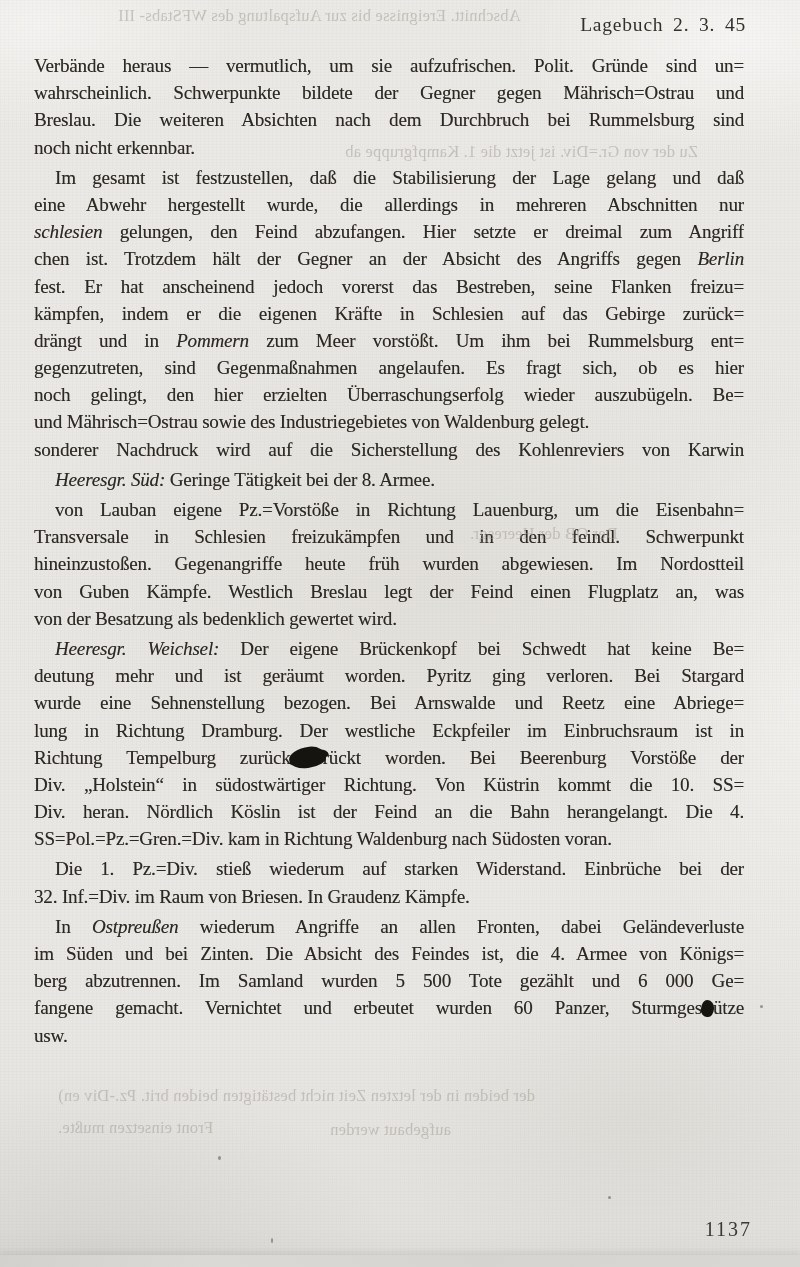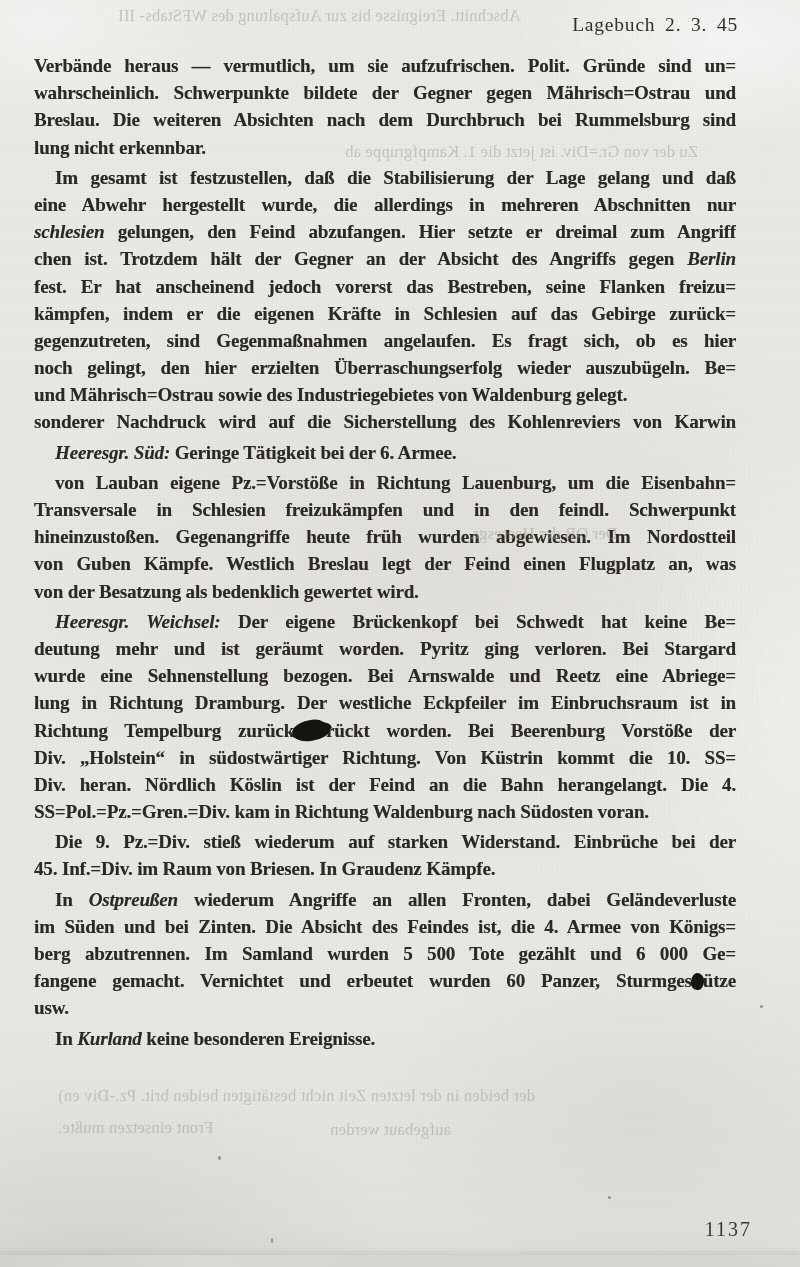--- a/index.html
+++ b/index.html
@@ -26,31 +26,31 @@
     background-image:
       repeating-linear-gradient(0deg, rgba(60,58,52,0.016) 0 1px, transparent 1px 3px),
       repeating-linear-gradient(90deg, rgba(60,58,52,0.016) 0 1px, transparent 1px 4px);
   }
   .bottom-edge{
     position:absolute;left:0;right:0;bottom:0;height:12px;
     background:linear-gradient(90deg,#d2d1cd 0%,#dad9d5 25%,#d5d4d0 60%,#d8d7d3 100%);
     box-shadow:0 -3px 5px rgba(90,88,82,0.10);
   }
   .page-header{
-    position:absolute;top:14px;left:26px;width:712px;
+    position:absolute;top:14px;left:34px;width:712px;
     text-align:right;font-size:19.5px;color:#33302a;
     letter-spacing:0.8px;word-spacing:4px;
   }
   .text-block{
     position:absolute;top:52px;left:34px;width:710px;
     font-size:19px;line-height:27.2px;color:#2c2923;
     letter-spacing:-0.15px;
     text-shadow:0.2px 0.2px 0.35px rgba(44,41,35,0.45);
   }
-  .para{margin:0 8px 3px 0;font-weight:bold;}
+  .para{margin:0 0 3px 0;}
   .para .line{
     text-align:justify;text-align-last:justify;
     height:27.2px;overflow:hidden;white-space:nowrap0;
   }
   .para .line.last{text-align-last:left;}
   .para.indent .line:first-child{text-indent:21px;}
   .it{font-style:italic;}
   .blot{
     display:inline-block;width:37px;height:21px;background:#15140f;
     border-radius:62% 45% 55% 50% / 55% 62% 45% 50%;
@@ -82,67 +82,65 @@
 
   <div class="page-header">
     <span>Lagebuch 2. 3. 45</span>
   </div>
 
   <div class="text-block">
       <div class="para">
         <div class="line"><span>Verbände heraus — vermutlich, um sie aufzufrischen. Polit. Gründe sind un=</span></div>
         <div class="line"><span>wahrscheinlich. Schwerpunkte bildete der Gegner gegen Mährisch=Ostrau und</span></div>
         <div class="line"><span>Breslau. Die weiteren Absichten nach dem Durchbruch bei Rummelsburg sind</span></div>
-        <div class="line last"><span>lung nicht erkennbar.</span></div>
+        <div class="line last"><span>noch nicht erkennbar.</span></div>
       </div>
       <div class="para indent">
         <div class="line"><span>Im gesamt ist festzustellen, daß die Stabilisierung der Lage gelang und daß</span></div>
         <div class="line"><span>eine Abwehr hergestellt wurde, die allerdings in mehreren Abschnitten nur</span></div>
         <div class="line"><span class="it">schlesien</span><span> gelungen, den Feind abzufangen. Hier setzte er dreimal zum Angriff</span></div>
         <div class="line"><span>chen ist. Trotzdem hält der Gegner an der Absicht des Angriffs gegen </span><span class="it">Berlin</span></div>
         <div class="line"><span>fest. Er hat anscheinend jedoch vorerst das Bestreben, seine Flanken freizu=</span></div>
         <div class="line"><span>kämpfen, indem er die eigenen Kräfte in Schlesien auf das Gebirge zurück=</span></div>
+        <div class="line"><span>drängt und in </span><span class="it">Pommern</span><span> zum Meer vorstößt. Um ihm bei Rummelsburg ent=</span></div>
         <div class="line"><span>gegenzutreten, sind Gegenmaßnahmen angelaufen. Es fragt sich, ob es hier</span></div>
         <div class="line"><span>noch gelingt, den hier erzielten Überraschungserfolg wieder auszubügeln. Be=</span></div>
         <div class="line last"><span>und Mährisch=Ostrau sowie des Industriegebietes von Waldenburg gelegt.</span></div>
         <div class="line"><span>sonderer Nachdruck wird auf die Sicherstellung des Kohlenreviers von Karwin</span></div>
       </div>
       <div class="para indent">
-        <div class="line last"><span class="it">Heeresgr. Süd:</span><span> Geringe Tätigkeit bei der 6. Armee.</span></div>
+        <div class="line last"><span class="it">Heeresgr. Süd:</span><span> Geringe Tätigkeit bei der 8. Armee.</span></div>
       </div>
       <div class="para indent">
         <div class="line"><span>von Lauban eigene Pz.=Vorstöße in Richtung Lauenburg, um die Eisenbahn=</span></div>
         <div class="line"><span>Transversale in Schlesien freizukämpfen und in den feindl. Schwerpunkt</span></div>
         <div class="line"><span>hineinzustoßen. Gegenangriffe heute früh wurden abgewiesen. Im Nordostteil</span></div>
         <div class="line"><span>von Guben Kämpfe. Westlich Breslau legt der Feind einen Flugplatz an, was</span></div>
         <div class="line last"><span>von der Besatzung als bedenklich gewertet wird.</span></div>
       </div>
       <div class="para indent">
         <div class="line"><span class="it">Heeresgr. Weichsel:</span><span> Der eigene Brückenkopf bei Schwedt hat keine Be=</span></div>
         <div class="line"><span>deutung mehr und ist geräumt worden. Pyritz ging verloren. Bei Stargard</span></div>
         <div class="line"><span>wurde eine Sehnenstellung bezogen. Bei Arnswalde und Reetz eine Abriege=</span></div>
         <div class="line"><span>lung in Richtung Dramburg. Der westliche Eckpfeiler im Einbruchsraum ist in</span></div>
         <div class="line"><span>Richtung Tempelburg zurück</span><span class="blot"></span><span>rückt worden. Bei Beerenburg Vorstöße der</span></div>
         <div class="line"><span>Div. „Holstein“ in südostwärtiger Richtung. Von Küstrin kommt die 10. SS=</span></div>
         <div class="line"><span>Div. heran. Nördlich Köslin ist der Feind an die Bahn herangelangt. Die 4.</span></div>
         <div class="line last"><span>SS=Pol.=Pz.=Gren.=Div. kam in Richtung Waldenburg nach Südosten voran.</span></div>
       </div>
       <div class="para indent">
-        <div class="line"><span>Die 9. Pz.=Div. stieß wiederum auf starken Widerstand. Einbrüche bei der</span></div>
-        <div class="line last"><span>45. Inf.=Div. im Raum von Briesen. In Graudenz Kämpfe.</span></div>
+        <div class="line"><span>Die 1. Pz.=Div. stieß wiederum auf starken Widerstand. Einbrüche bei der</span></div>
+        <div class="line last"><span>32. Inf.=Div. im Raum von Briesen. In Graudenz Kämpfe.</span></div>
       </div>
       <div class="para indent">
         <div class="line"><span>In </span><span class="it">Ostpreußen</span><span> wiederum Angriffe an allen Fronten, dabei Geländeverluste</span></div>
         <div class="line"><span>im Süden und bei Zinten. Die Absicht des Feindes ist, die 4. Armee von Königs=</span></div>
         <div class="line"><span>berg abzutrennen. Im Samland wurden 5 500 Tote gezählt und 6 000 Ge=</span></div>
         <div class="line"><span>fangene gemacht. Vernichtet und erbeutet wurden 60 Panzer, Sturmges</span><span class="blot small"></span><span>ütze</span></div>
         <div class="line last"><span>usw.</span></div>
-      </div>
-      <div class="para indent">
-        <div class="line last"><span>In </span><span class="it">Kurland</span><span> keine besonderen Ereignisse.</span></div>
       </div>
     </div>
 
   <div class="page-number">1137</div>
 
   <div class="bottom-edge"></div>
 
   <div class="speck" style="left:504px;top:121px;width:3px;height:3px"></div>
   <div class="speck" style="left:218px;top:1156px;width:3px;height:4px"></div>
   <div class="speck" style="left:608px;top:1196px;width:3px;height:3px"></div>

